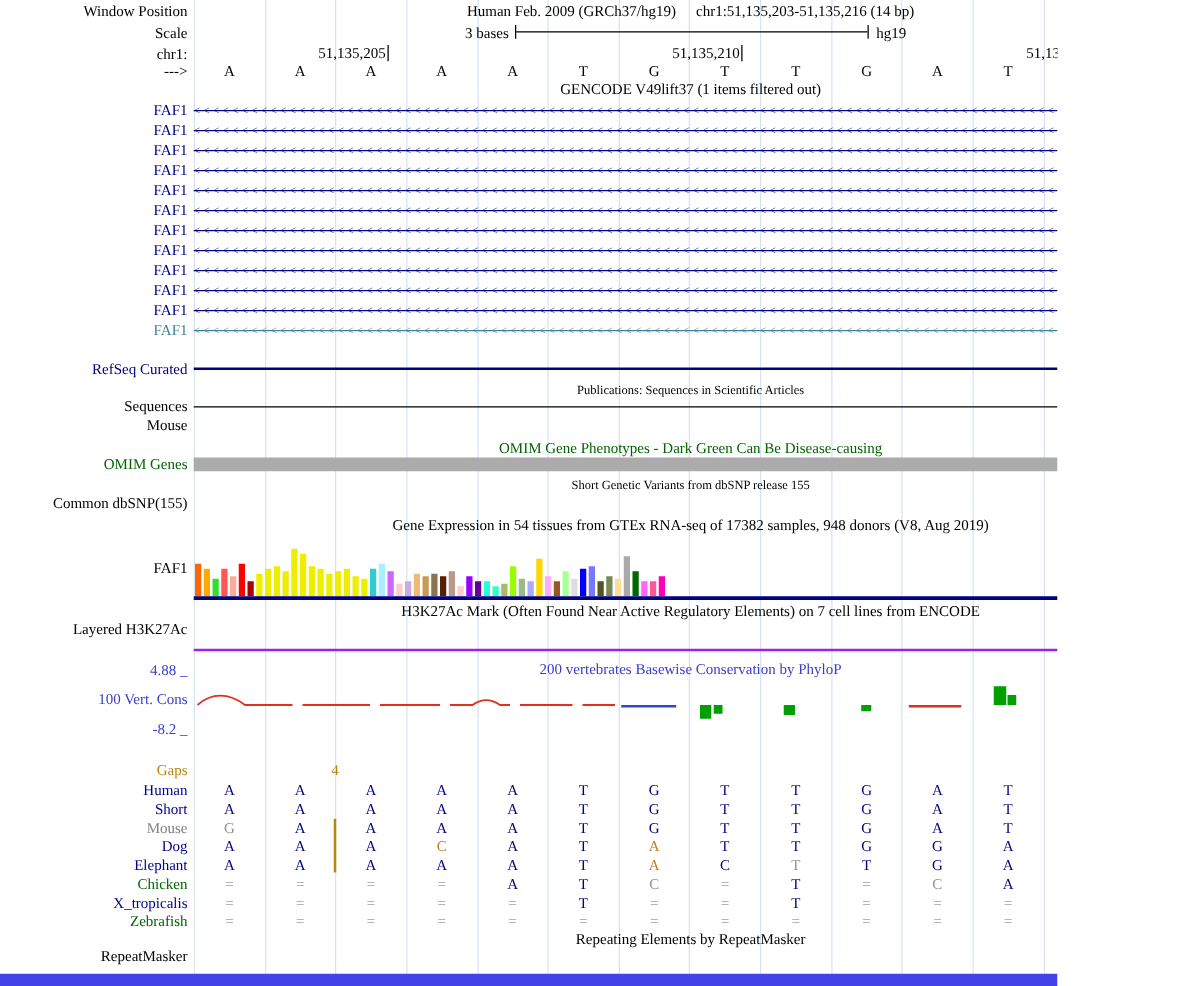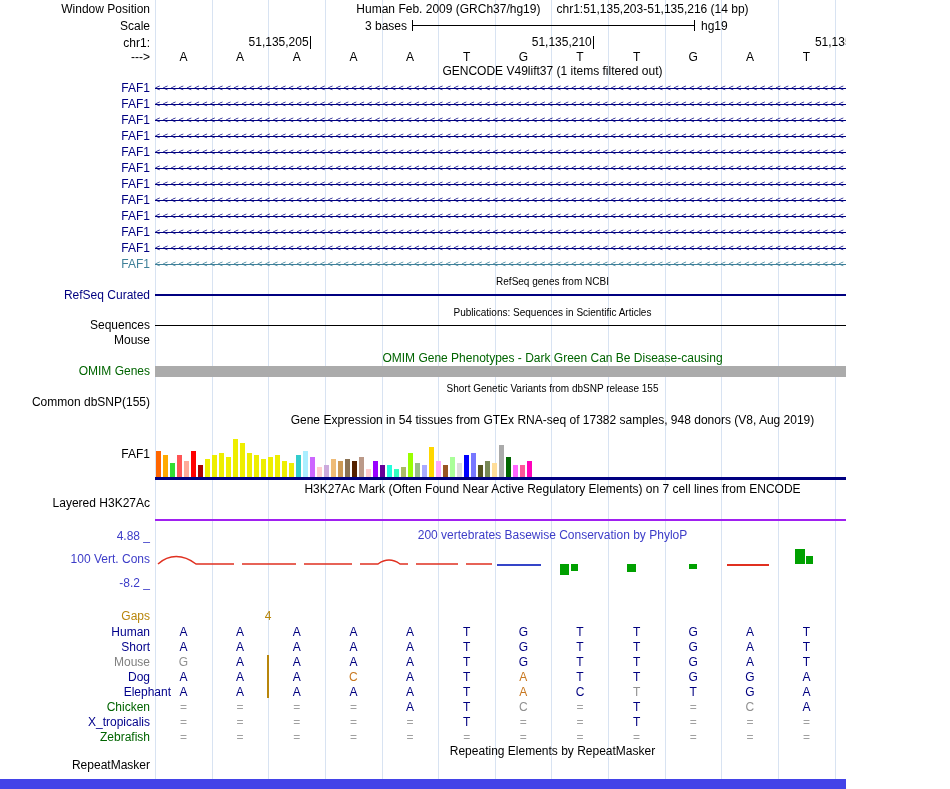--- a/index.html
+++ b/index.html
@@ -1,18 +1,18 @@
 <!DOCTYPE html>
 <html><head>
 <meta charset="utf-8">
 <style>
   *{margin:0;padding:0;box-sizing:border-box}
   body{background:#fff}
   #app{position:relative;width:846px;height:789px;background:#fff;overflow:hidden;
-       font-family:Liberation Sans, sans-serif;font-size:12px;color:#000}
+       font-family:Liberation Serif, serif;font-size:12px;color:#000}
   .layer{position:absolute;left:0;top:0;width:100%;height:100%}
   .guide{position:absolute;top:0;height:779px;width:1px;background:#D8E3F2}
   .llabel{position:absolute;left:0;width:150px;text-align:right;height:14px;line-height:14px;white-space:nowrap}
   .ctitle{position:absolute;left:155px;width:795px;text-align:center;height:14px;line-height:14px;white-space:nowrap}
   .ctitle.small{font-size:10px}
   .navy{color:#000080}
   .green{color:#006400}
   .blue{color:#3C3CC8}
   .orange{color:#B8860B}
   .hline{position:absolute;left:155px;right:0}
@@ -108,21 +108,20 @@
       <div class="llabel" style="top: 209px; color: rgb(0, 0, 128);">FAF1</div>
       <div class="generow" style="top: 208px; color: rgb(0, 0, 128); background-image: linear-gradient(rgb(0, 0, 128), rgb(0, 0, 128));">&lt;&lt;&lt;&lt;&lt;&lt;&lt;&lt;&lt;&lt;&lt;&lt;&lt;&lt;&lt;&lt;&lt;&lt;&lt;&lt;&lt;&lt;&lt;&lt;&lt;&lt;&lt;&lt;&lt;&lt;&lt;&lt;&lt;&lt;&lt;&lt;&lt;&lt;&lt;&lt;&lt;&lt;&lt;&lt;&lt;&lt;&lt;&lt;&lt;&lt;&lt;&lt;&lt;&lt;&lt;&lt;&lt;&lt;&lt;&lt;&lt;&lt;&lt;&lt;&lt;&lt;&lt;&lt;&lt;&lt;&lt;&lt;&lt;&lt;&lt;&lt;&lt;&lt;&lt;&lt;&lt;&lt;&lt;&lt;&lt;&lt;&lt;&lt;&lt;&lt;&lt;&lt;&lt;&lt;&lt;&lt;&lt;&lt;&lt;&lt;&lt;&lt;&lt;&lt;&lt;&lt;&lt;&lt;&lt;&lt;&lt;&lt;&lt;&lt;&lt;&lt;&lt;&lt;&lt;&lt;&lt;&lt;&lt;&lt;&lt;&lt;&lt;&lt;&lt;&lt;</div>
       <div class="llabel" style="top: 225px; color: rgb(0, 0, 128);">FAF1</div>
       <div class="generow" style="top: 224px; color: rgb(0, 0, 128); background-image: linear-gradient(rgb(0, 0, 128), rgb(0, 0, 128));">&lt;&lt;&lt;&lt;&lt;&lt;&lt;&lt;&lt;&lt;&lt;&lt;&lt;&lt;&lt;&lt;&lt;&lt;&lt;&lt;&lt;&lt;&lt;&lt;&lt;&lt;&lt;&lt;&lt;&lt;&lt;&lt;&lt;&lt;&lt;&lt;&lt;&lt;&lt;&lt;&lt;&lt;&lt;&lt;&lt;&lt;&lt;&lt;&lt;&lt;&lt;&lt;&lt;&lt;&lt;&lt;&lt;&lt;&lt;&lt;&lt;&lt;&lt;&lt;&lt;&lt;&lt;&lt;&lt;&lt;&lt;&lt;&lt;&lt;&lt;&lt;&lt;&lt;&lt;&lt;&lt;&lt;&lt;&lt;&lt;&lt;&lt;&lt;&lt;&lt;&lt;&lt;&lt;&lt;&lt;&lt;&lt;&lt;&lt;&lt;&lt;&lt;&lt;&lt;&lt;&lt;&lt;&lt;&lt;&lt;&lt;&lt;&lt;&lt;&lt;&lt;&lt;&lt;&lt;&lt;&lt;&lt;&lt;&lt;&lt;&lt;&lt;&lt;&lt;&lt;</div>
       <div class="llabel" style="top: 241px; color: rgb(0, 0, 128);">FAF1</div>
       <div class="generow" style="top: 240px; color: rgb(0, 0, 128); background-image: linear-gradient(rgb(0, 0, 128), rgb(0, 0, 128));">&lt;&lt;&lt;&lt;&lt;&lt;&lt;&lt;&lt;&lt;&lt;&lt;&lt;&lt;&lt;&lt;&lt;&lt;&lt;&lt;&lt;&lt;&lt;&lt;&lt;&lt;&lt;&lt;&lt;&lt;&lt;&lt;&lt;&lt;&lt;&lt;&lt;&lt;&lt;&lt;&lt;&lt;&lt;&lt;&lt;&lt;&lt;&lt;&lt;&lt;&lt;&lt;&lt;&lt;&lt;&lt;&lt;&lt;&lt;&lt;&lt;&lt;&lt;&lt;&lt;&lt;&lt;&lt;&lt;&lt;&lt;&lt;&lt;&lt;&lt;&lt;&lt;&lt;&lt;&lt;&lt;&lt;&lt;&lt;&lt;&lt;&lt;&lt;&lt;&lt;&lt;&lt;&lt;&lt;&lt;&lt;&lt;&lt;&lt;&lt;&lt;&lt;&lt;&lt;&lt;&lt;&lt;&lt;&lt;&lt;&lt;&lt;&lt;&lt;&lt;&lt;&lt;&lt;&lt;&lt;&lt;&lt;&lt;&lt;&lt;&lt;&lt;&lt;&lt;&lt;</div>
       <div class="llabel" style="top: 257px; color: rgb(63, 128, 153);">FAF1</div>
       <div class="generow" style="top: 256px; color: rgb(63, 128, 153); background-image: linear-gradient(rgb(63, 128, 153), rgb(63, 128, 153));">&lt;&lt;&lt;&lt;&lt;&lt;&lt;&lt;&lt;&lt;&lt;&lt;&lt;&lt;&lt;&lt;&lt;&lt;&lt;&lt;&lt;&lt;&lt;&lt;&lt;&lt;&lt;&lt;&lt;&lt;&lt;&lt;&lt;&lt;&lt;&lt;&lt;&lt;&lt;&lt;&lt;&lt;&lt;&lt;&lt;&lt;&lt;&lt;&lt;&lt;&lt;&lt;&lt;&lt;&lt;&lt;&lt;&lt;&lt;&lt;&lt;&lt;&lt;&lt;&lt;&lt;&lt;&lt;&lt;&lt;&lt;&lt;&lt;&lt;&lt;&lt;&lt;&lt;&lt;&lt;&lt;&lt;&lt;&lt;&lt;&lt;&lt;&lt;&lt;&lt;&lt;&lt;&lt;&lt;&lt;&lt;&lt;&lt;&lt;&lt;&lt;&lt;&lt;&lt;&lt;&lt;&lt;&lt;&lt;&lt;&lt;&lt;&lt;&lt;&lt;&lt;&lt;&lt;&lt;&lt;&lt;&lt;&lt;&lt;&lt;&lt;&lt;&lt;&lt;&lt;</div>
     </div>
 
-  <div class="ctitle small" style="top:275px">RefSeq genes from NCBI</div>
   <div class="llabel navy" style="top:288px">RefSeq Curated</div>
   <div class="hline" style="top:294px;height:2px;background:#000080"></div>
 
   <div class="ctitle small" style="top:306px">Publications: Sequences in Scientific Articles</div>
   <div class="llabel" style="top:318px">Sequences</div>
   <div class="hline" style="top:325px;height:1px;background:#000"></div>
   <div class="llabel" style="top:333px">Mouse</div>
 
   <div class="ctitle green" style="top:351px">OMIM Gene Phenotypes - Dark Green Can Be Disease-causing</div>
   <div class="llabel green" style="top:364px">OMIM Genes</div>
@@ -282,21 +281,21 @@
         <div class="mcell" style="left: 494.84px; color: rgb(200, 120, 32);">A</div>
         <div class="mcell" style="left: 551.48px; color: rgb(0, 0, 128);">T</div>
         <div class="mcell" style="left: 608.12px; color: rgb(0, 0, 128);">T</div>
         <div class="mcell" style="left: 664.76px; color: rgb(0, 0, 128);">G</div>
         <div class="mcell" style="left: 721.4px; color: rgb(0, 0, 128);">G</div>
         <div class="mcell" style="left: 778.04px; color: rgb(0, 0, 128);">A</div>
         <div class="mcell" style="left: 834.68px; color: rgb(0, 0, 128);">T</div>
         <div class="mcell" style="left: 891.32px; color: rgb(0, 0, 128);">T</div>
       </div>
       <div class="mrow" style="top: 684px;">
-        <div class="llabel" style="color: rgb(0, 0, 139); margin-left: 21px;">Elephant</div>
+        <div class="llabel" style="color: rgb(0, 0, 139);">Elephant</div>
         <div class="mcell" style="left: 155px; color: rgb(0, 0, 128);">A</div>
         <div class="mcell" style="left: 211.64px; color: rgb(0, 0, 128);">A</div>
         <div class="mcell" style="left: 268.28px; color: rgb(0, 0, 128);">A</div>
         <div class="mcell" style="left: 324.92px; color: rgb(0, 0, 128);">A</div>
         <div class="mcell" style="left: 381.56px; color: rgb(0, 0, 128);">A</div>
         <div class="mcell" style="left: 438.2px; color: rgb(0, 0, 128);">T</div>
         <div class="mcell" style="left: 494.84px; color: rgb(200, 120, 32);">A</div>
         <div class="mcell" style="left: 551.48px; color: rgb(0, 0, 128);">C</div>
         <div class="mcell" style="left: 608.12px; color: rgb(144, 144, 144);">T</div>
         <div class="mcell" style="left: 664.76px; color: rgb(0, 0, 128);">T</div>

